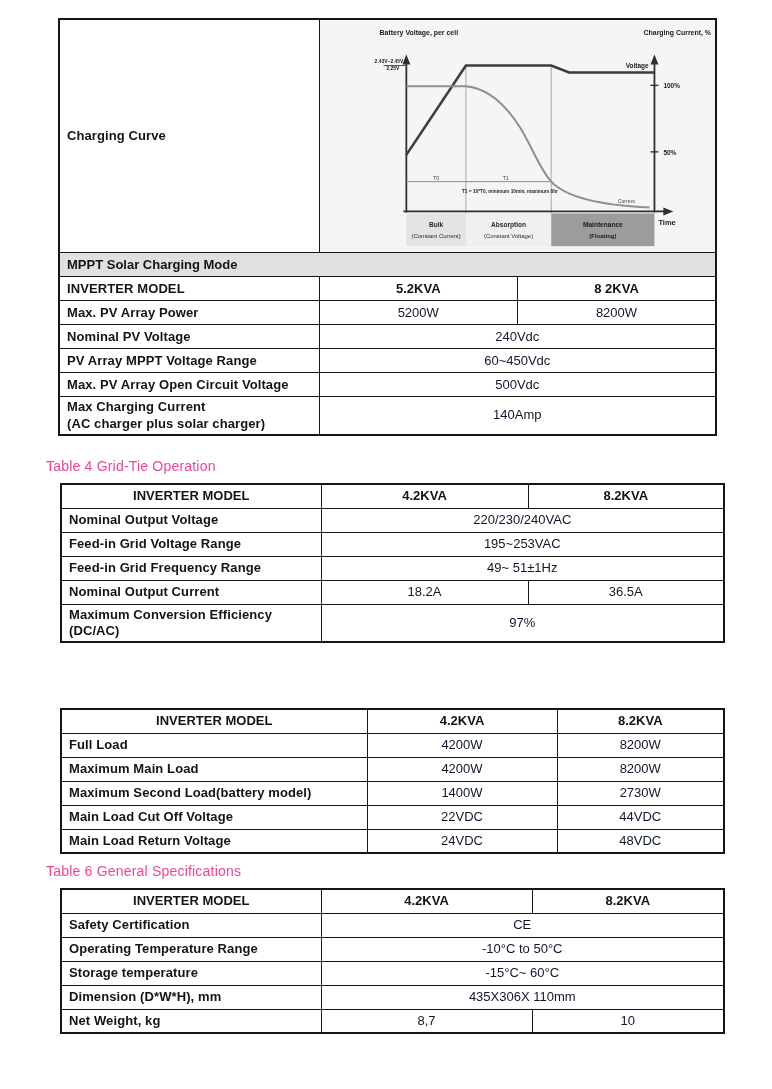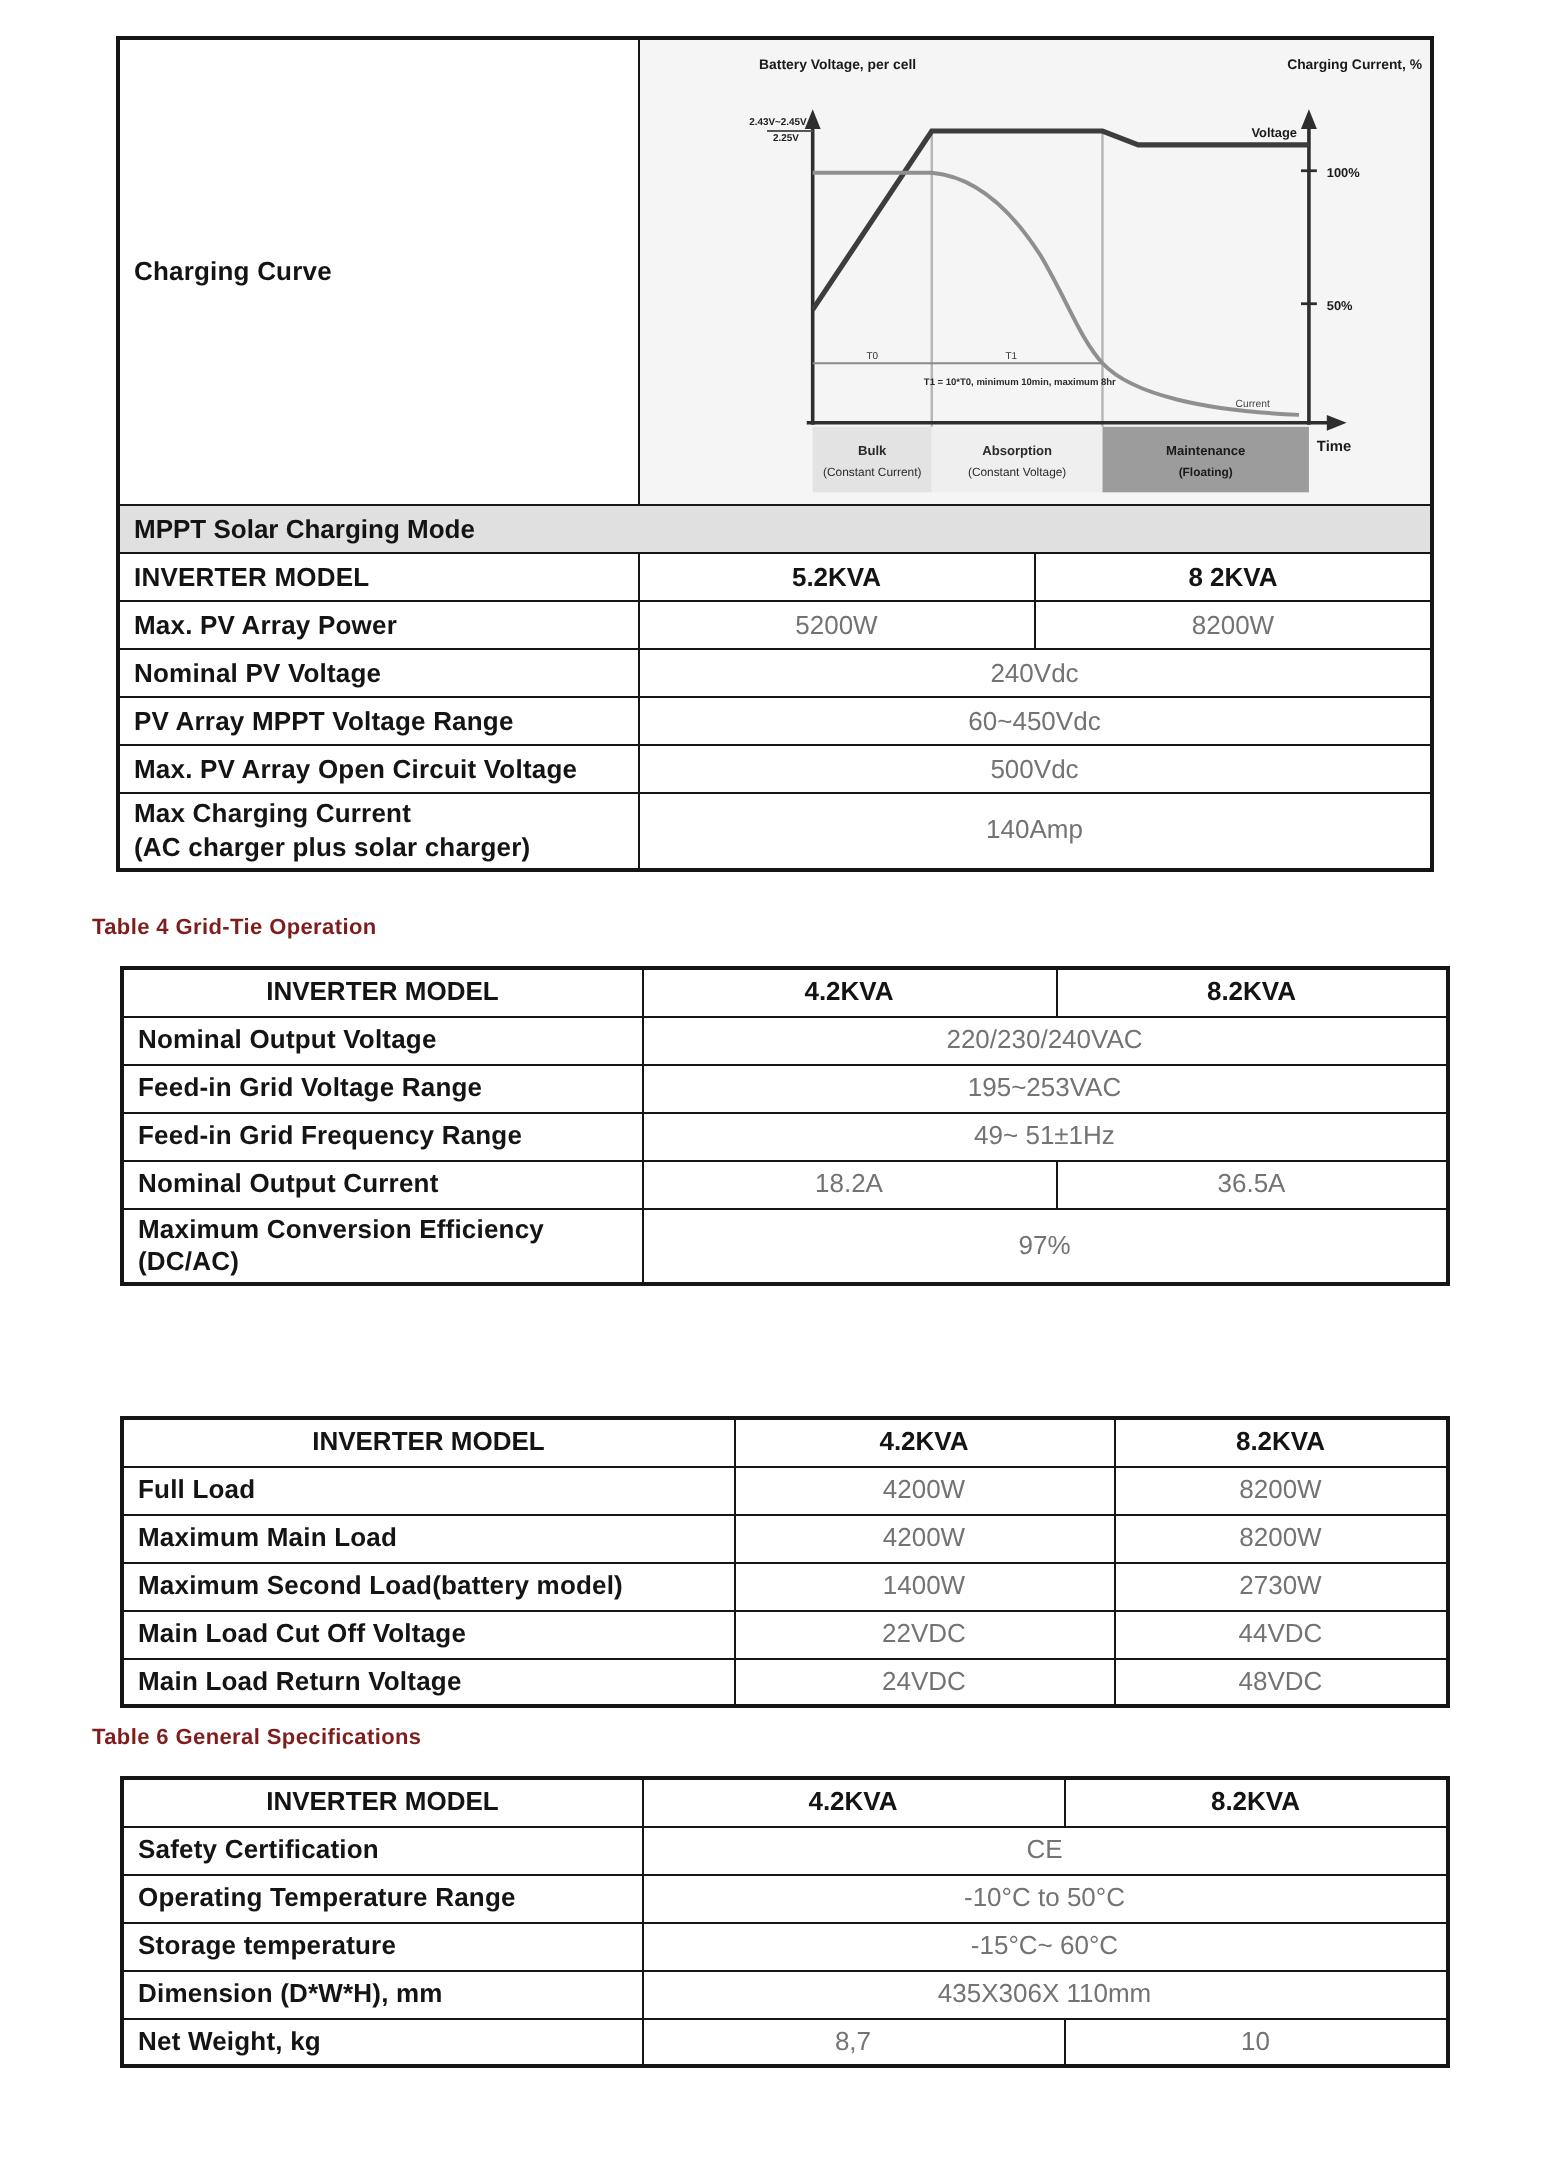--- a/index.html
+++ b/index.html
@@ -16,32 +16,32 @@
   table.spec { border-collapse: collapse; table-layout: fixed; border: 2px solid #161616; }
   table.spec td {
     border: 1.5px solid #161616;
     font-size: 13px;
     padding: 2px 7px;
     height: 24px;
     vertical-align: middle;
     line-height: 1.25;
   }
   td.lbl { font-weight: bold; text-align: left; letter-spacing: .1px; }
-  td.val { text-align: center; font-weight: normal; color: #737373; }
+  td.val { text-align: center; font-weight: normal; color: #0f172a; }
   td.val.bold { font-weight: bold; color: #141414; }
   td.section-hdr { background: #e0e0e0; font-weight: bold; font-size: 13.5px; }
   td.model-hdr { font-weight: bold; text-align: center; }
 
   .top-table { position: absolute; left: 58px; top: 18px; width: 659px; }
   .top-table td.c1 { width: 260px; }
   .top-table td.c2 { width: 202px; }
   .top-table td.c3 { width: 197px; }
   .curve-cell { padding: 0 !important; background: #f5f5f5; height: 229px !important; }
 
-  .tbl-title { position: absolute; left: 46px; font-size: 11px; font-weight: bold; color: #7f1d1d; letter-spacing: .2px; }
+  .tbl-title { position: absolute; left: 46px; font-size: 14px; font-weight: normal; color: #ec4899; letter-spacing: .2px; }
   .t4 { position: absolute; left: 60px; top: 483px; width: 663px; }
   .t4 td.c1 { width: 260px; } .t4 td.c2 { width: 207px; } .t4 td.c3 { width: 196px; }
   .t5 { position: absolute; left: 60px; top: 708px; width: 663px; }
   .t5 td.c1 { width: 306px; } .t5 td.c2 { width: 190px; } .t5 td.c3 { width: 167px; }
   .t6 { position: absolute; left: 60px; top: 888px; width: 663px; }
   .t6 td.c1 { width: 260px; } .t6 td.c2 { width: 211px; } .t6 td.c3 { width: 192px; }
 
   .sub-line { font-weight: bold; }
   svg text { font-family: "Liberation Sans", sans-serif; }
 </style>

